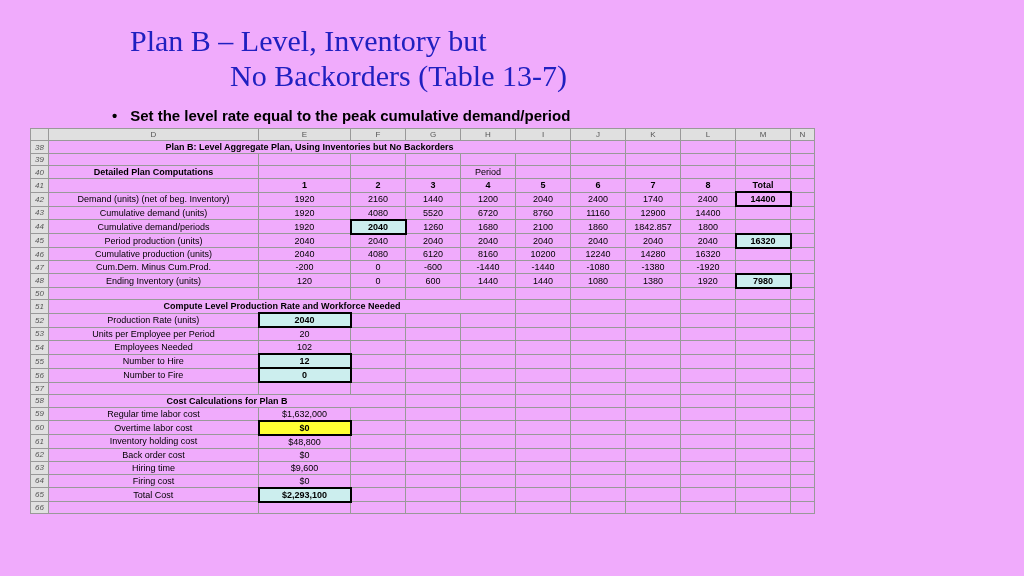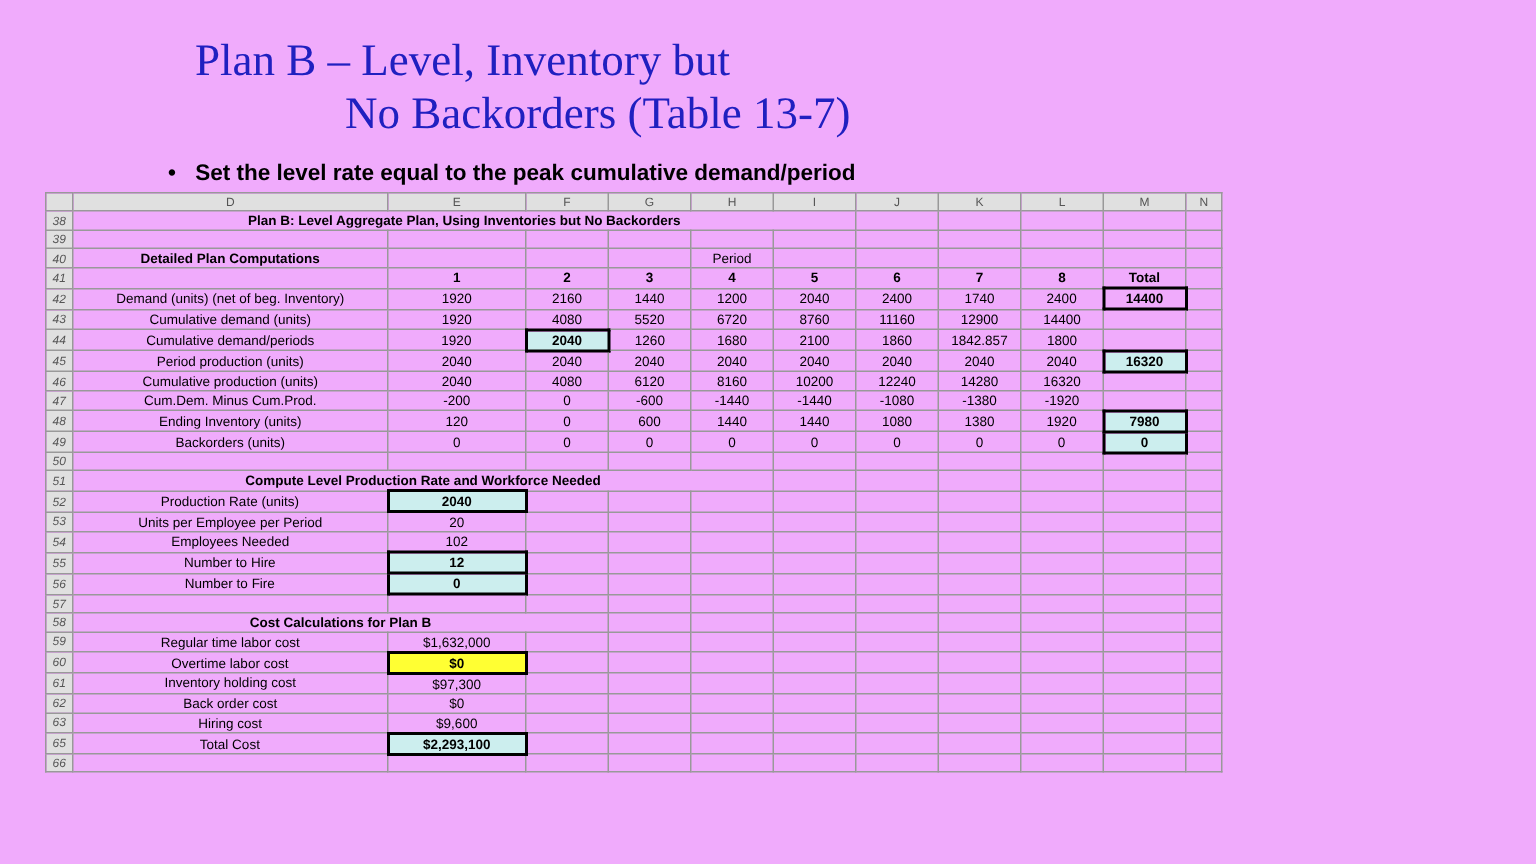--- a/index.html
+++ b/index.html
@@ -262,34 +262,20 @@
           <td class="">600</td>
           <td class="">1440</td>
           <td class="">1440</td>
           <td class="">1080</td>
           <td class="">1380</td>
           <td class="">1920</td>
           <td class="thick hcyan">7980</td>
           <td class=""></td>
         </tr>
         <tr>
-          <td class="rownum">49</td>
-          <td class="">Backorders (units)</td>
-          <td class="">0</td>
-          <td class="">0</td>
-          <td class="">0</td>
-          <td class="">0</td>
-          <td class="">0</td>
-          <td class="">0</td>
-          <td class="">0</td>
-          <td class="">0</td>
-          <td class="thick hcyan">0</td>
-          <td class=""></td>
-        </tr>
-        <tr>
           <td class="rownum">50</td>
           <td class=""></td>
           <td class=""></td>
           <td class=""></td>
           <td class=""></td>
           <td class=""></td>
           <td class=""></td>
           <td class=""></td>
           <td class=""></td>
           <td class=""></td>
@@ -426,21 +412,21 @@
           <td class=""></td>
           <td class=""></td>
           <td class=""></td>
           <td class=""></td>
           <td class=""></td>
           <td class=""></td>
         </tr>
         <tr>
           <td class="rownum">61</td>
           <td class="right">Inventory holding cost</td>
-          <td class="right ">$97,300</td>
+          <td class="right ">$48,800</td>
           <td class=""></td>
           <td class=""></td>
           <td class=""></td>
           <td class=""></td>
           <td class=""></td>
           <td class=""></td>
           <td class=""></td>
           <td class=""></td>
           <td class=""></td>
         </tr>
@@ -453,22 +439,36 @@
           <td class=""></td>
           <td class=""></td>
           <td class=""></td>
           <td class=""></td>
           <td class=""></td>
           <td class=""></td>
           <td class=""></td>
         </tr>
         <tr>
           <td class="rownum">63</td>
-          <td class="right">Hiring cost</td>
+          <td class="right">Hiring time</td>
           <td class="right ">$9,600</td>
+          <td class=""></td>
+          <td class=""></td>
+          <td class=""></td>
+          <td class=""></td>
+          <td class=""></td>
+          <td class=""></td>
+          <td class=""></td>
+          <td class=""></td>
+          <td class=""></td>
+        </tr>
+        <tr>
+          <td class="rownum">64</td>
+          <td class="right">Firing cost</td>
+          <td class="right ">$0</td>
           <td class=""></td>
           <td class=""></td>
           <td class=""></td>
           <td class=""></td>
           <td class=""></td>
           <td class=""></td>
           <td class=""></td>
           <td class=""></td>
           <td class=""></td>
         </tr>

